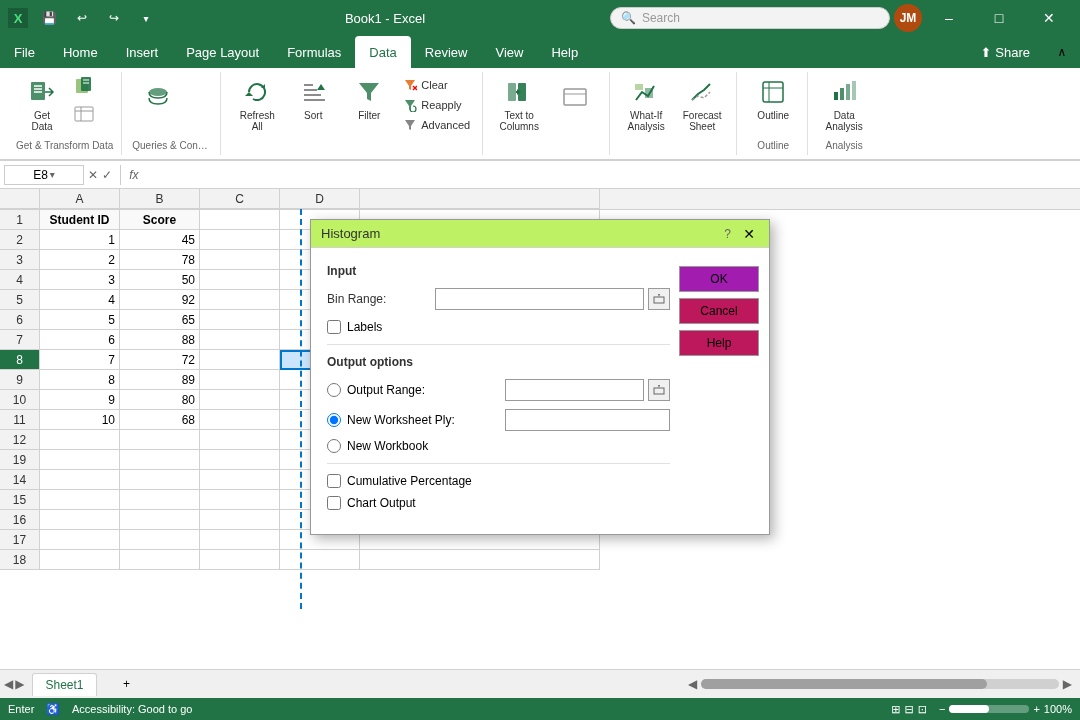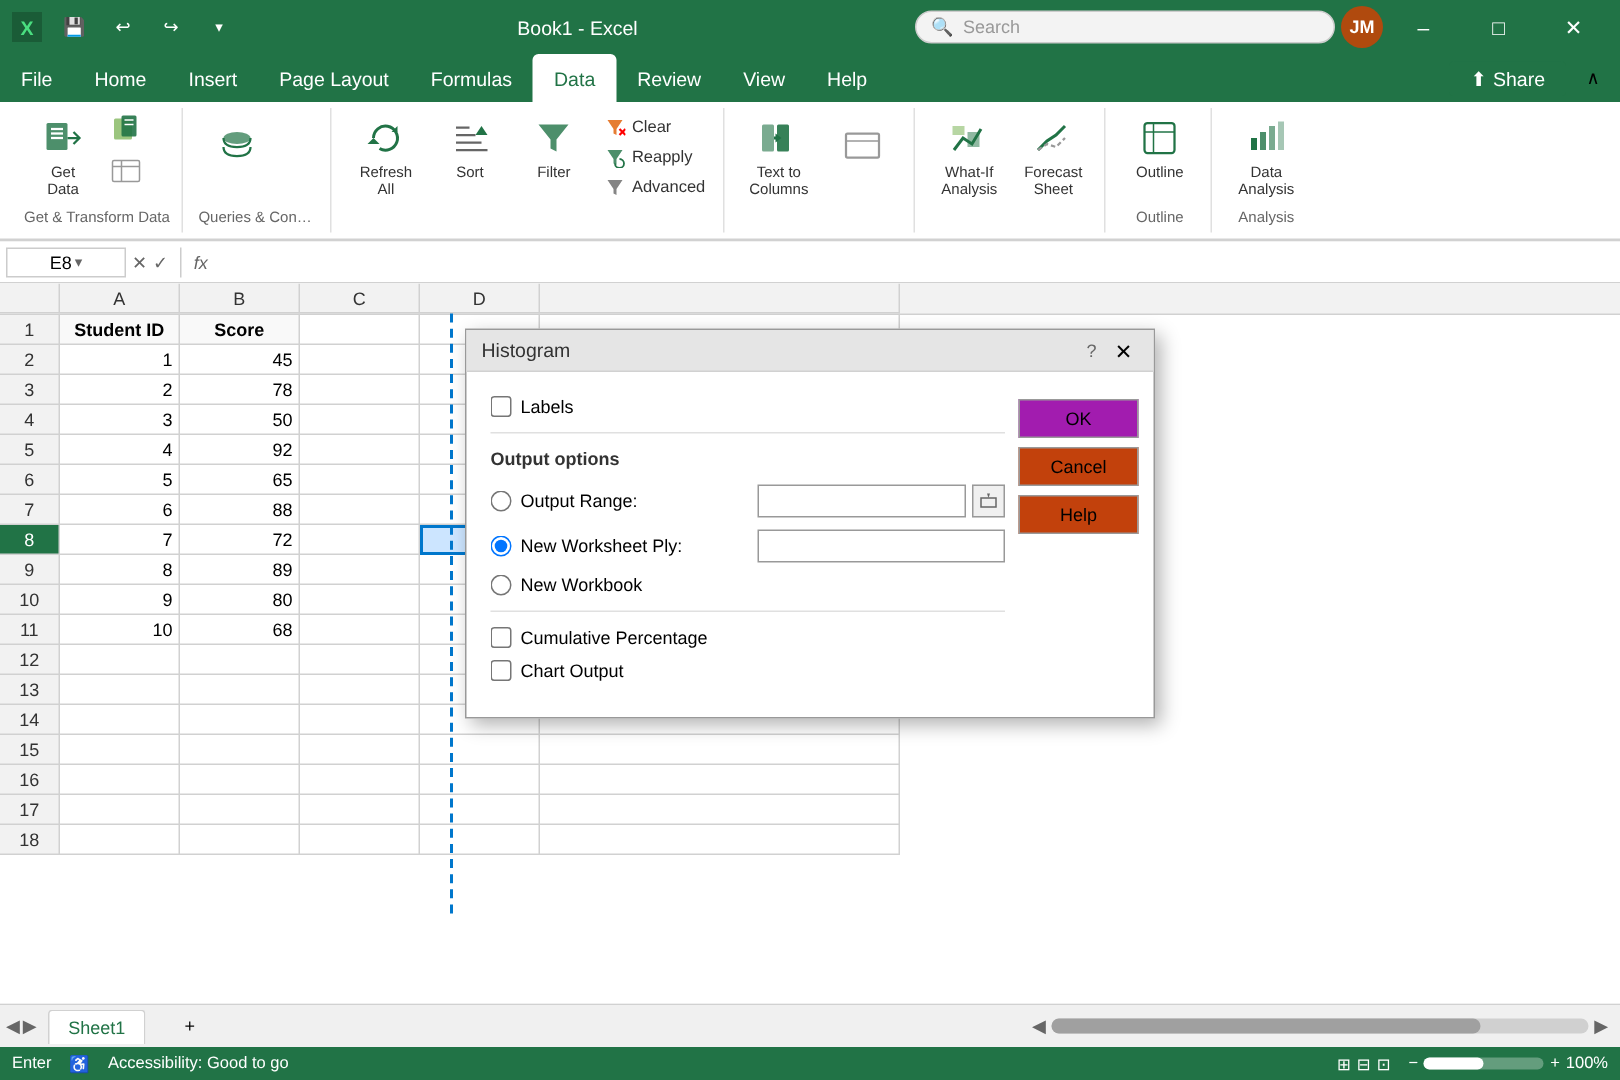--- a/index.html
+++ b/index.html
@@ -85,35 +85,35 @@
     
     .sheet-tabs { height: 28px; background: #f0f0f0; border-top: 1px solid #d1d1d1; display: flex; align-items: center; padding: 0 4px; gap: 18px; }
     .sheet-tab { padding: 4px 12px; background: white; border: 1px solid #d1d1d1; border-bottom: none; font-size: 12px; cursor: pointer; border-top-left-radius: 3px; border-top-right-radius: 3px; }
     .sheet-tab.active { background: white; border-bottom-color: white; color: #217346; font-weight: 500; }
     .sheet-tab-add { width: 24px; height: 20px; display: flex; align-items: center; justify-content: center; cursor: pointer; border-radius: 3px; }
 
     
     .status-bar { height: 22px; background: #217346; color: white; display: flex; align-items: center; justify-content: space-between; padding: 0 8px; font-size: 11px; }
     .status-right { display: flex; align-items: center; gap: 12px; }
     .dialog { position: absolute; background: white; border: 1px solid #999; box-shadow: 4px 4px 12px rgba(0,0,0,0.3); width: 460px; pointer-events: all; }
-    .dialog-titlebar { background: #e5e5e5; border-bottom: 1px solid #d1d1d1; display: flex; align-items: center; justify-content: space-between; padding: 6px 10px; height: 28px; }
+    .dialog-titlebar { background: #bef264; border-bottom: 1px solid #d1d1d1; display: flex; align-items: center; justify-content: space-between; padding: 6px 10px; height: 28px; }
     .dialog-title { font-size: 13px; color: #333; }
     .dialog-close { width: 20px; height: 20px; display: flex; align-items: center; justify-content: center; cursor: pointer; border-radius: 2px; font-size: 14px; }
     .dialog-body { padding: 16px 16px; }
     .dialog-section-label { font-size: 12px; font-weight: 600; color: #333; margin-bottom: 10px; }
     .dialog-row { display: flex; align-items: center; margin-bottom: 10px; gap: 8px; }
     .dialog-label { width: 100px; font-size: 12px; color: #333; }
     .dialog-input-row { display: flex; align-items: center; gap: 4px; flex: 1; }
     .dialog-input { flex: 1; height: 22px; border: 1px solid #999; font-size: 12px; padding: 0 4px; }
     .dialog-input-btn { width: 22px; height: 22px; background: #f0f0f0; border: 1px solid #999; display: flex; align-items: center; justify-content: center; cursor: pointer; font-size: 10px; }
     .dialog-checkbox-row { display: flex; align-items: center; gap: 6px; margin-bottom: 8px; }
     .dialog-checkbox { width: 14px; height: 14px; cursor: pointer; }
     .dialog-separator { border: none; border-top: 1px solid #e0e0e0; margin: 10px 0; }
     .dialog-radio { width: 14px; height: 14px; cursor: pointer; }
-    .dialog-btn { width: 80px; height: 26px; border: 1px solid #999; background: #c2410c; font-size: 12px; cursor: pointer; display: flex; align-items: center; justify-content: center; }
+    .dialog-btn { width: 80px; height: 26px; border: 1px solid #999; background: #be185d; font-size: 12px; cursor: pointer; display: flex; align-items: center; justify-content: center; }
     .dialog-btn.primary { background: #a21caf; }
 
     .main-area { position: relative; flex: 1; overflow: hidden; }
     .app-container { display: flex; flex-direction: column; height: 720px; width: 1080px; }
     .share-btn { background: #217346; color: white; border: none; padding: 4px 14px; border-radius: 3px; font-size: 13px; cursor: pointer; display: flex; align-items: center; gap: 4px; }
 
     
     .avatar { width: 28px; height: 28px; border-radius: 50%; background: #b04a0e; color: white; display: flex; align-items: center; justify-content: center; font-size: 12px; font-weight: bold; }
 
     
@@ -409,21 +409,21 @@
         <div class="row-header">3</div>
         <div class="row-header">4</div>
         <div class="row-header">5</div>
         <div class="row-header">6</div>
         <div class="row-header">7</div>
         <div class="row-header active">8</div>
         <div class="row-header">9</div>
         <div class="row-header">10</div>
         <div class="row-header">11</div>
         <div class="row-header">12</div>
-        <div class="row-header">13</div>
+        <div class="row-header">19</div>
         <div class="row-header">14</div>
         <div class="row-header">15</div>
         <div class="row-header">16</div>
         <div class="row-header">17</div>
         <div class="row-header">18</div>
       </div>
       <div class="grid">
 
         <div class="grid-row">
           <div class="cell header-cell">Student ID</div>
@@ -572,22 +572,35 @@
         <span class="dialog-title">Histogram</span>
         <div style="display:flex; align-items:center; gap:8px;">
           <span style="cursor:pointer; color:#666;">?</span>
           <span class="dialog-close">✕</span>
         </div>
       </div>
       <div style="display:flex;">
         <div class="dialog-body" style="flex:1; padding-right:100px;">
 
           <div>
-
-
+            <div class="dialog-section-label">Input</div>
+
+
+            <div class="dialog-row">
+              <label class="dialog-label">Bin Range:</label>
+              <div class="dialog-input-row">
+                <input class="dialog-input" type="text" value="" style="">
+                <div class="dialog-input-btn">
+                  <svg width="12" height="12" viewBox="0 0 12 12">
+                      <rect x="1" y="4" width="10" height="6" fill="none" stroke="#666" stroke-width="1"></rect>
+                      <polygon points="5,1 7,1 6,4" fill="#666"></polygon>
+                    </svg>
+                </div>
+              </div>
+            </div>
 
             <div class="dialog-checkbox-row">
               <input type="checkbox" class="dialog-checkbox" id="cb-labels" style="">
               <label for="cb-labels">Labels</label>
             </div>
           </div>
 
           <hr class="dialog-separator">
 
           <div>

